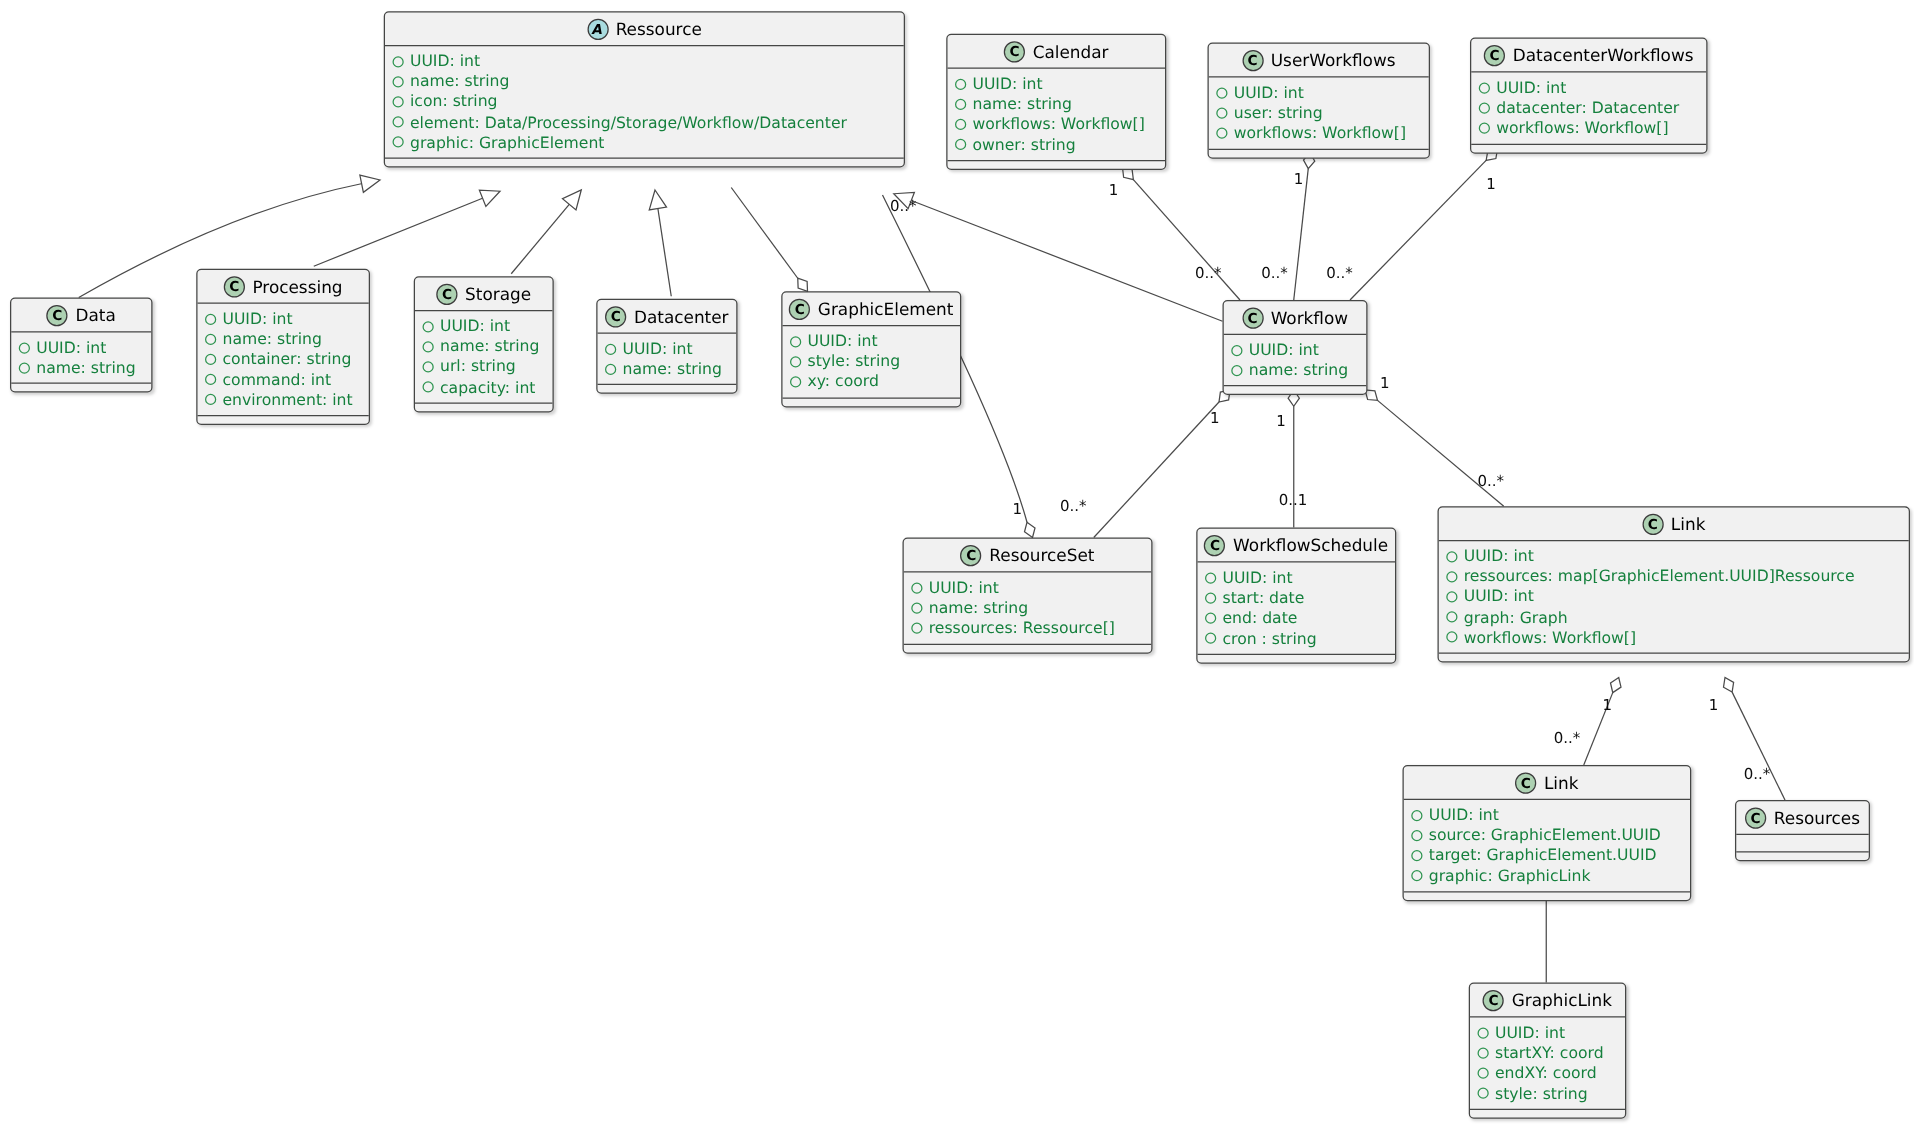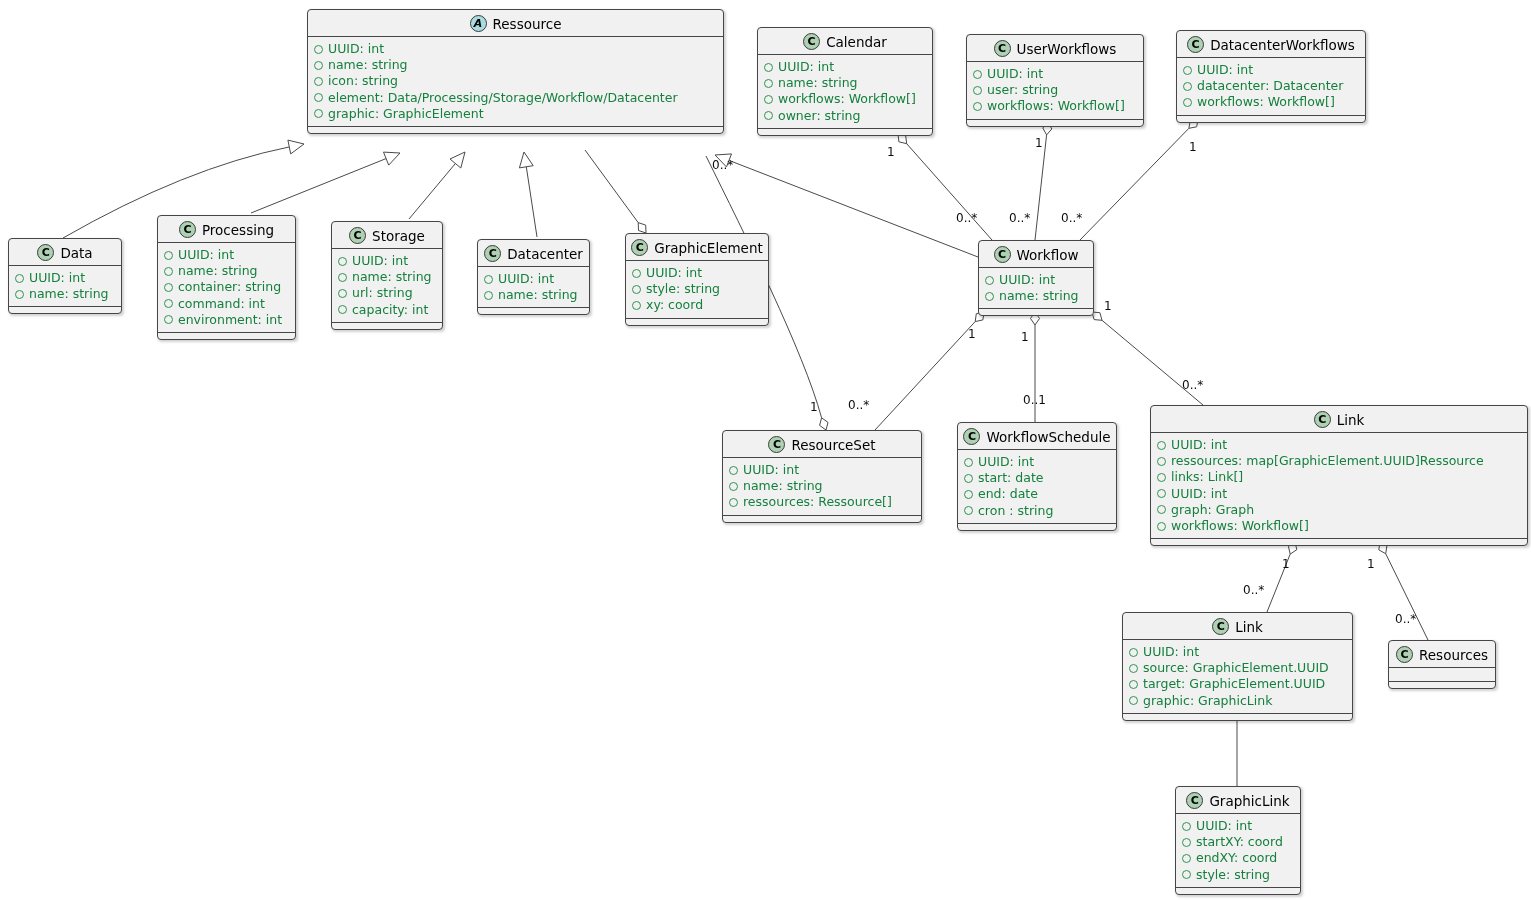--- a/index.html
+++ b/index.html
@@ -403,24 +403,20 @@
       <div class="attr">
         <span class="ficon"></span>
         <span class="atext">UUID: int</span>
       </div>
       <div class="attr">
         <span class="ficon"></span>
         <span class="atext">ressources: map[GraphicElement.UUID]Ressource</span>
       </div>
       <div class="attr">
         <span class="ficon"></span>
-        <span class="atext">links: Link[]</span>
-      </div>
-      <div class="attr">
-        <span class="ficon"></span>
         <span class="atext">UUID: int</span>
       </div>
       <div class="attr">
         <span class="ficon"></span>
         <span class="atext">graph: Graph</span>
       </div>
       <div class="attr">
         <span class="ficon"></span>
         <span class="atext">workflows: Workflow[]</span>
       </div>

